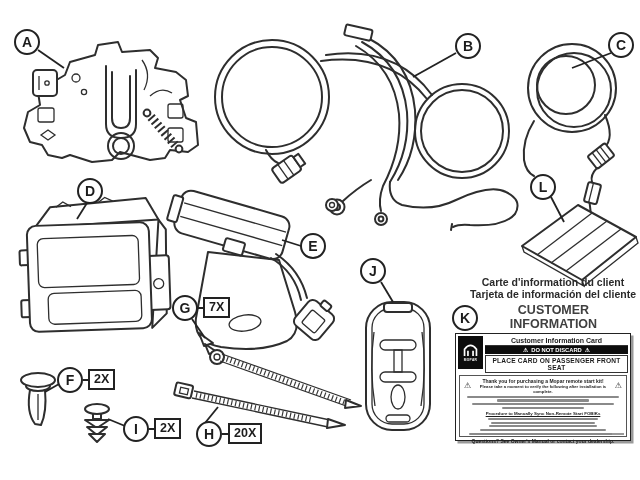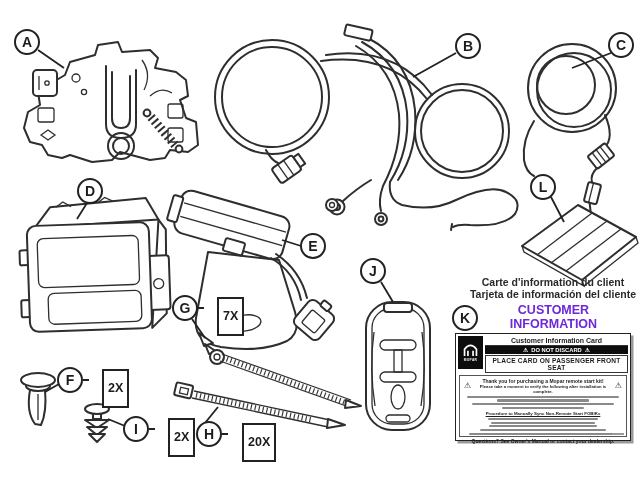--- a/index.html
+++ b/index.html
@@ -12,30 +12,30 @@
   .wfill{fill:#fff;stroke:#2e2e2e;stroke-width:2;stroke-linejoin:round;}
   .thin{fill:none;stroke:#2e2e2e;stroke-width:1.3;}
   
   .callout{
     position:absolute;width:26px;height:26px;border:2.6px solid #222;border-radius:50%;
     background:#fff;display:flex;align-items:center;justify-content:center;
     font-weight:bold;font-size:14px;box-sizing:border-box;z-index:5;
   }
   .qty{
     position:absolute;border:2.4px solid #222;background:#fff;box-sizing:border-box;
-    font-weight:bold;font-size:12.5px;padding:10px 4px;z-index:5;line-height:15px;margin-left:14px;
+    font-weight:bold;font-size:12.5px;padding:1px 4px;z-index:5;line-height:15px;
   }
   .tick{position:absolute;height:2.4px;background:#222;z-index:4;}
   
   .lbl-fr{position:absolute;left:438px;top:276px;width:230px;text-align:center;
     font-size:10.5px;font-weight:bold;color:#2a2a2a;}
   .lbl-es{position:absolute;left:438px;top:288px;width:230px;text-align:center;
     font-size:10.5px;font-weight:bold;color:#2a2a2a;}
   .lbl-en{position:absolute;left:477px;top:303px;width:153px;text-align:center;
-    font-size:12.5px;font-weight:bold;line-height:14px;color:#6d28d9;}
+    font-size:12.5px;font-weight:bold;line-height:14px;color:#404040;}
   
   .card{
     position:absolute;left:455px;top:333px;width:176px;height:108px;background:#fff;
     border:1.6px solid #222;box-shadow:2.5px 2.5px 0 #9a9a9a;box-sizing:border-box;z-index:3;
   }
   .card-head{display:flex;align-items:stretch;padding:2px 2px 0 2px;}
   .mlogo{width:25px;min-width:25px;height:33px;background:#0d0d0d;display:flex;flex-direction:column;
     align-items:center;justify-content:center;}
   .mlogo .brand{color:#fff;font-size:3.2px;font-weight:bold;letter-spacing:.4px;margin-top:1px;}
   .hright{flex:1;margin-left:2px;display:flex;flex-direction:column;}

